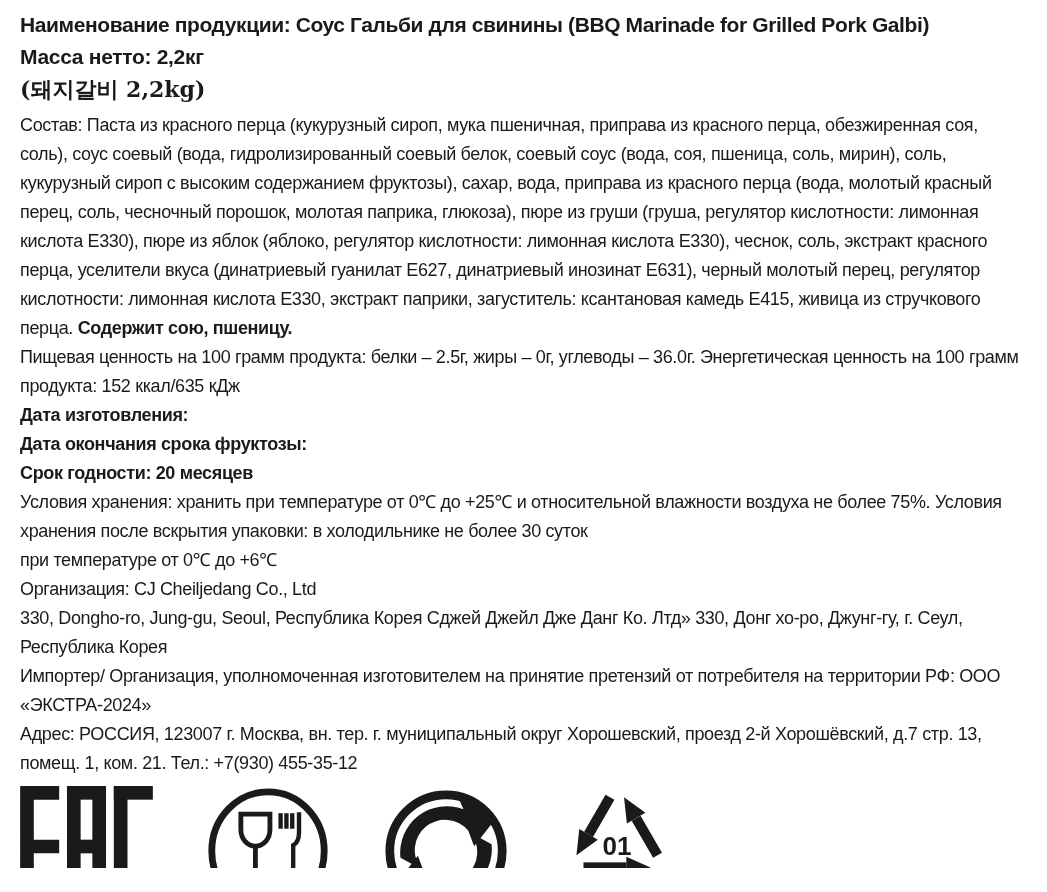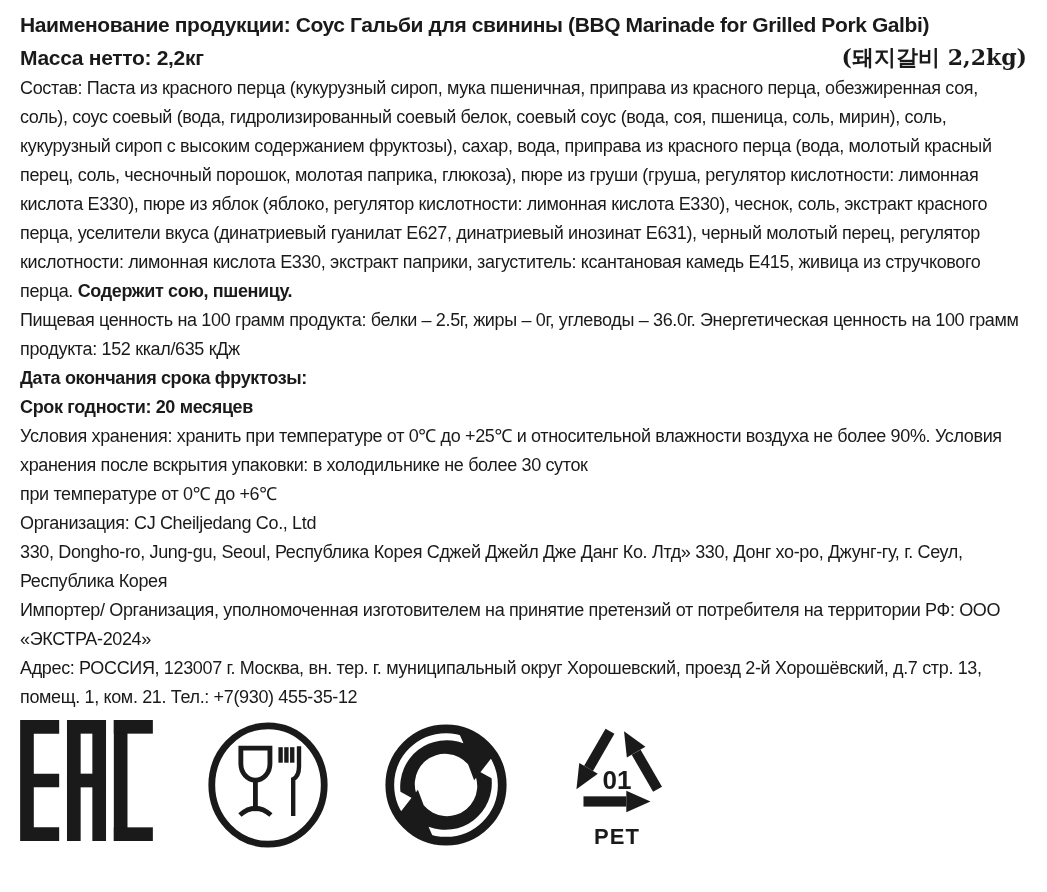--- a/index.html
+++ b/index.html
@@ -7,20 +7,22 @@
     width:1047px; height:868px; box-sizing:border-box;
     padding:8px 20px 0 20px; overflow:hidden; background:#ffffff;
     font-family:"Liberation Sans", sans-serif; color:#1a1a1a;
   }
   .title {
     font-size:21px; line-height:33px; font-weight:bold;
     letter-spacing:-0.4px; white-space:nowrap;
   }
   .weight-row {
     display:flex; justify-content:space-between; align-items:baseline;
+    margin-bottom:6px;
+    flex-direction:column;
   }
   .weight-left { font-size:21px; font-weight:bold; line-height:32px; letter-spacing:-0.3px; }
   .weight-right { font-family:"DejaVu Serif", serif; font-size:22px; font-weight:bold; line-height:32px; }
   p.body {
     margin:0; font-size:18px; line-height:29px; letter-spacing:-0.35px;
   }
   .b { font-weight:bold; }
   .mb6 { margin-bottom:6px; }
   .mt4 { margin-top:4px; }
   .mt8 { margin-top:8px; }
@@ -41,24 +43,25 @@
 
   <div class="weight-row">
     <span class="weight-left">Масса нетто: 2,2кг</span>
     <span class="weight-right">(돼지갈비 2,2kg)</span>
   </div>
 
   <p class="body mb6"><span>Состав: Паста из красного перца (кукурузный сироп, мука пшеничная, приправа из красного перца, обезжиренная соя, соль), соус соевый (вода, гидролизированный соевый белок, соевый соус (вода, соя, пшеница, соль, мирин), соль, кукурузный сироп с высоким содержанием фруктозы), сахар, вода, приправа из красного перца (вода, молотый красный перец, соль, чесночный порошок, молотая паприка, глюкоза), пюре из груши (груша, регулятор кислотности: лимонная кислота Е330), пюре из яблок (яблоко, регулятор кислотности: лимонная кислота Е330), чеснок, соль, экстракт красного перца, уселители вкуса (динатриевый гуанилат Е627, динатриевый инозинат Е631), черный молотый перец, регулятор кислотности: лимонная кислота Е330, экстракт паприки, загуститель: ксантановая камедь Е415, живица из стручкового перца. </span><span class="b">Содержит сою, пшеницу.</span></p>
 
   <p class="body mb6">Пищевая ценность на 100 грамм продукта: белки – 2.5г, жиры – 0г, углеводы – 36.0г. Энергетическая ценность на 100 грамм продукта: 152 ккал/635 кДж</p>
 
+  <p class="body b">Дата изготовления:</p>
   <p class="body b">Дата окончания срока фруктозы:</p>
   <p class="body b">Срок годности: 20 месяцев</p>
 
-  <p class="body mt4">Условия хранения: хранить при температуре от 0℃ до +25℃ и относительной влажности воздуха не более 90%.  Условия хранения после вскрытия упаковки: в холодильнике не более 30 суток</p>
+  <p class="body mt4">Условия хранения: хранить при температуре от 0℃ до +25℃ и относительной влажности воздуха не более 75%.  Условия хранения после вскрытия упаковки: в холодильнике не более 30 суток</p>
 
   <p class="body mt8">при температуре от 0℃ до +6℃</p>
   <p class="body">Организация: CJ Cheiljedang Co., Ltd</p>
   <p class="body">330, Dongho-ro, Jung-gu, Seoul, Республика Корея Сджей Джейл Дже Данг Ко. Лтд» 330, Донг хо-ро, Джунг-гу, г. Сеул, Республика Корея</p>
 
   <p class="body mt8">Импортер/ Организация, уполномоченная изготовителем на принятие претензий от потребителя на территории РФ: ООО «ЭКСТРА-2024»</p>
 
   <p class="body mt4">Адрес: РОССИЯ, 123007 г. Москва, вн. тер. г. муниципальный округ Хорошевский, проезд 2-й Хорошёвский, д.7 стр. 13, помещ. 1, ком. 21. Тел.: +7(930) 455-35-12</p>
 
   <div class="icons-row">

